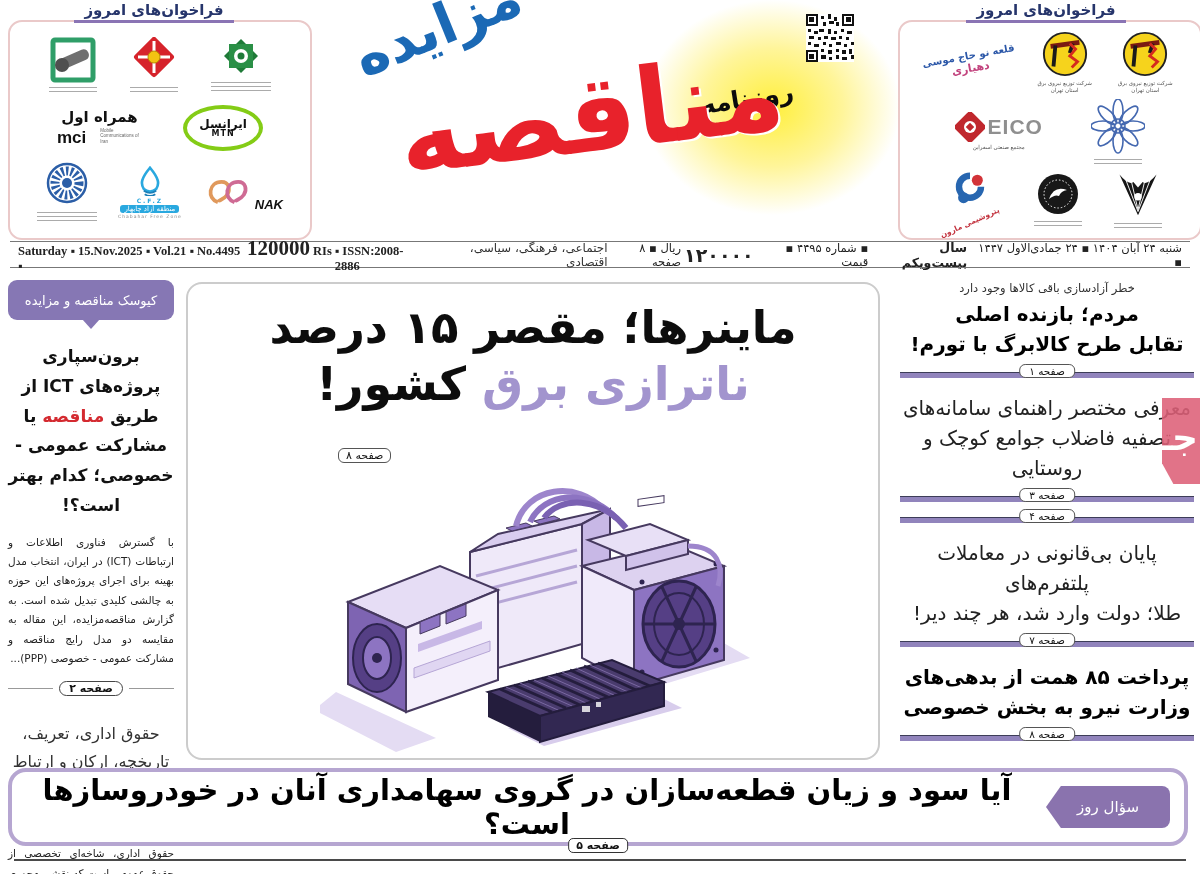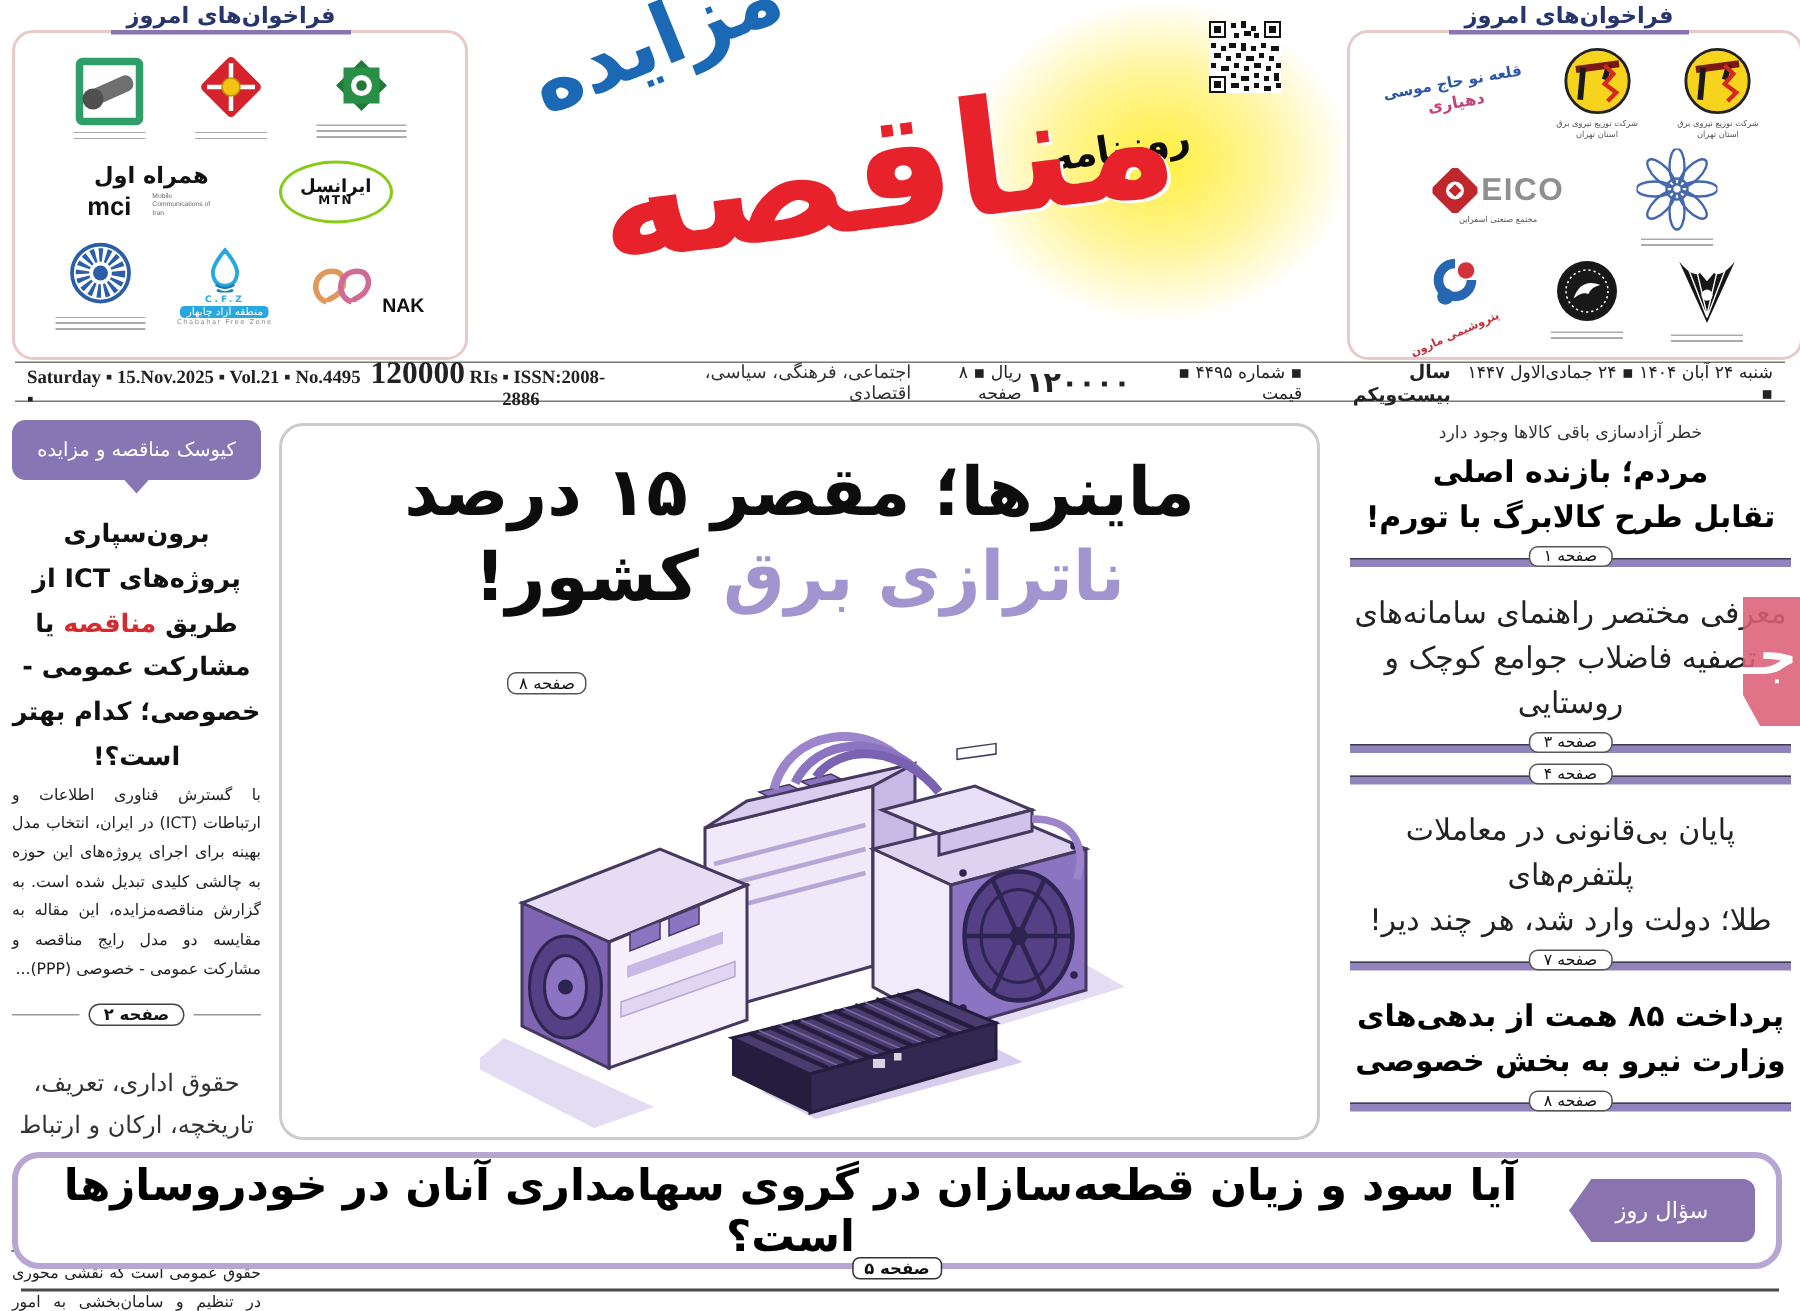--- a/index.html
+++ b/index.html
@@ -18,29 +18,29 @@
                padding:4px 6px;background:#fff;}
   .callout-box.left{left:8px;}
   .callout-box.right{left:898px;}
   .logo-row{display:flex;justify-content:space-evenly;align-items:center;}
   .logo{display:flex;flex-direction:column;align-items:center;gap:2px;}
   .cap{width:48px;height:7px;margin-top:2px;background:repeating-linear-gradient(#ababab 0 1px,transparent 1px 4px);}
   .cap.wide{width:60px;height:11px;}
   .mci-fa{font-size:15px;font-weight:bold;direction:rtl;}
   .mci-en{font-size:17px;font-weight:bold;display:flex;align-items:flex-start;gap:14px;font-family:"Liberation Sans",sans-serif;}
   .mci-sub{font-size:4.5px;color:#666;width:42px;line-height:1.2;text-align:left;font-weight:normal;}
-  .mtn-logo{width:72px;height:38px;border:2px solid #84cc16;border-radius:50%;display:flex;
+  .mtn-logo{width:72px;height:38px;border:4px solid #84cc16;border-radius:50%;display:flex;
             flex-direction:column;align-items:center;justify-content:center;line-height:1.05;}
   .mtn-fa{font-size:12px;font-weight:bold;direction:rtl;}
   .mtn-en{font-size:8px;font-weight:bold;letter-spacing:1px;}
   .cfz{display:flex;flex-direction:column;align-items:center;gap:1px;}
   .cfz-en{font-size:6px;letter-spacing:2px;color:#29a8df;font-weight:bold;}
   .cfz-fa{background:#29a8df;color:#fff;border-radius:3px;padding:0 4px;font-size:7px;direction:rtl;}
   .cfz-sub{font-size:4.5px;color:#888;letter-spacing:1px;}
-  .nak{display:flex;align-items:flex-end;gap:2px;}
+  .nak{display:flex;align-items:flex-end;gap:2px;font-style:italic;}
   .nak-txt{font-size:13px;font-weight:bold;font-family:"Liberation Sans",sans-serif;}
   .dehyari{transform:rotate(-10deg);text-align:center;direction:rtl;line-height:1.2;}
   .dehyari .l1{color:#2b57a8;font-size:10px;font-weight:bold;}
   .dehyari .l2{color:#c2447e;font-size:11px;font-weight:bold;}
   .eico{display:flex;align-items:center;gap:3px;}
   .eico-txt{font-size:21px;font-weight:bold;color:#8f8f8f;letter-spacing:1px;font-family:"Liberation Sans",sans-serif;}
   .pcap{font-size:5.5px;color:#555;width:64px;line-height:1.4;text-align:center;direction:rtl;}
   .maroon-lbl{font-size:7.5px;font-weight:bold;color:#c2303c;transform:rotate(-24deg);direction:rtl;}
 
   
@@ -70,21 +70,21 @@
 
   
   #sidebar{position:absolute;left:8px;top:280px;width:166px;direction:rtl;text-align:center;}
   .kiosk{position:relative;background:#8677b4;color:#fff;border-radius:9px;height:40px;display:flex;
          align-items:center;justify-content:center;font-size:13px;}
   .kiosk:after{content:"";position:absolute;left:50%;bottom:-9px;transform:translateX(-50%);
                border:9px solid transparent;border-top:10px solid #8677b4;border-bottom:0;}
   .sb-title{margin-top:22px;font-size:17px;font-weight:bold;line-height:1.75;color:#111;}
   .sb-title.second{font-weight:normal;color:#333;font-size:16px;margin-top:24px;}
   .hl{color:#d42a30;}
-  .sb-body{margin-top:0;font-size:10.5px;line-height:1.85;text-align:justify;color:#222;}
+  .sb-body{margin-top:12px;font-size:10.5px;line-height:1.85;text-align:justify;color:#222;}
   .sb-tag{margin-top:13px;display:flex;align-items:center;gap:6px;}
   .sb-tag .line{flex:1;border-top:1px solid #999;}
   .sb-tag .pill{border:1.5px solid #444;border-radius:8px;padding:0 9px;font-size:11px;font-weight:bold;background:#fff;}
 
   
   #main-box{position:absolute;left:186px;top:282px;width:694px;height:478px;border:2px solid #ccc;
             border-radius:16px;background:#fff;box-sizing:border-box;}
   .mh{margin-top:16px;text-align:center;direction:rtl;font-weight:bold;line-height:1.25;}
   .mh .l1{font-size:45px;color:#0d0d0d;display:block;}
   .mh .purple{color:#a294ce;font-size:46px;}

